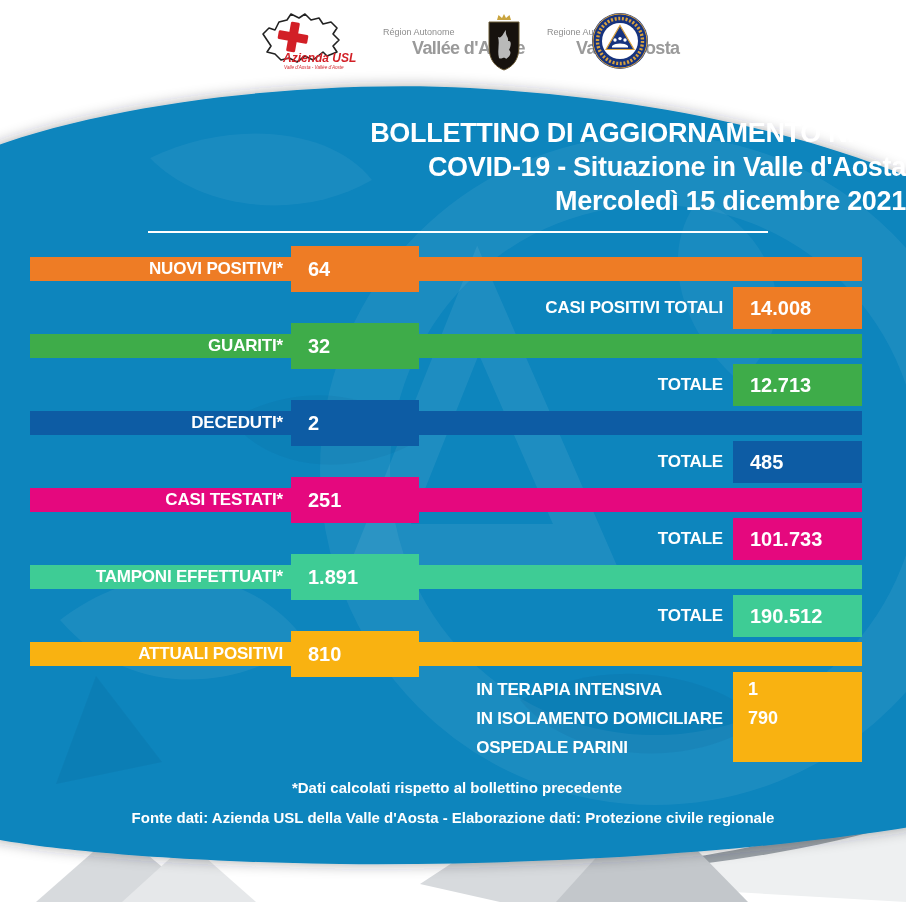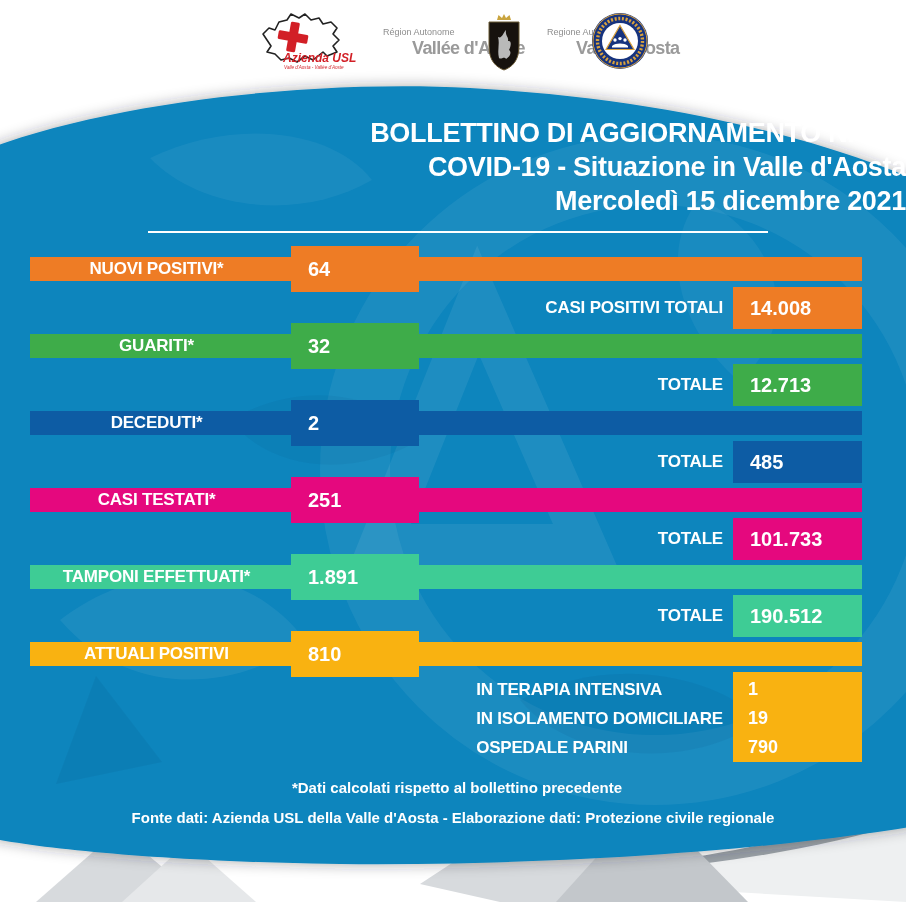--- a/index.html
+++ b/index.html
@@ -24,21 +24,21 @@
   .title{position:absolute;top:116px;left:0;width:100%;text-align:right;color:#ffffff;
          font-weight:bold;font-size:27px;line-height:34px;letter-spacing:-0.3px;}
   .rule{position:absolute;top:231px;left:148px;width:620px;height:2px;background:#ffffff;}
 
   
   .row{position:absolute;left:0;width:906px;height:0;}
   .r0{top:257px}.r1{top:334px}.r2{top:411px}.r3{top:488px}.r4{top:565px}.r5{top:642px}
   .c0{background:#EE7C25}.c1{background:#3EAC49}.c2{background:#0D5CA4}
   .c3{background:#E5087E}.c4{background:#3ECC95}.c5{background:#F9B211}
   .bar{position:absolute;left:30px;top:0;width:832px;height:24px;}
-  .bar-label{position:absolute;left:0;top:0;width:253px;text-align:center;line-height:24px;
+  .bar-label{position:absolute;left:0;top:0;width:253px;text-align:right;line-height:24px;
              font-size:17px;font-weight:bold;color:#fff;letter-spacing:-0.2px;}
   .vblock{position:absolute;left:291px;top:-11px;width:128px;height:46px;line-height:46px;
           padding-left:17px;box-sizing:border-box;font-size:20px;font-weight:bold;color:#fff;}
   .tblock{position:absolute;left:733px;top:30px;width:129px;height:42px;line-height:42px;
           padding-left:17px;box-sizing:border-box;font-size:20px;font-weight:bold;color:#fff;}
   .tlabel{position:absolute;right:183px;top:30px;height:42px;line-height:42px;
           font-size:17px;font-weight:bold;color:#fff;letter-spacing:-0.2px;}
   .bd-block{position:absolute;left:733px;top:30px;width:129px;height:90px;
             padding:3px 0 0 15px;box-sizing:border-box;}
   .bd-value{line-height:29px;font-size:18px;font-weight:bold;color:#fff;}
@@ -192,21 +192,20 @@
         <span class="bar-label">ATTUALI POSITIVI</span>
       </div>
       <div class="vblock c5">810</div>
       <div class="bd-labels">
         <div class="bd-label">IN TERAPIA INTENSIVA</div>
         <div class="bd-label">IN ISOLAMENTO DOMICILIARE</div>
         <div class="bd-label">OSPEDALE PARINI</div>
       </div>
       <div class="bd-block c5">
         <div class="bd-value">1</div>
-        <div class="bd-value">19</div>
         <div class="bd-value">790</div>
       </div>
     </div>
 
     <div class="note">*Dati calcolati rispetto al bollettino precedente</div>
     <div class="source">Fonte dati: Azienda USL della Valle d'Aosta - Elaborazione dati: Protezione civile regionale</div>
 
   </div>
 </div>
 

